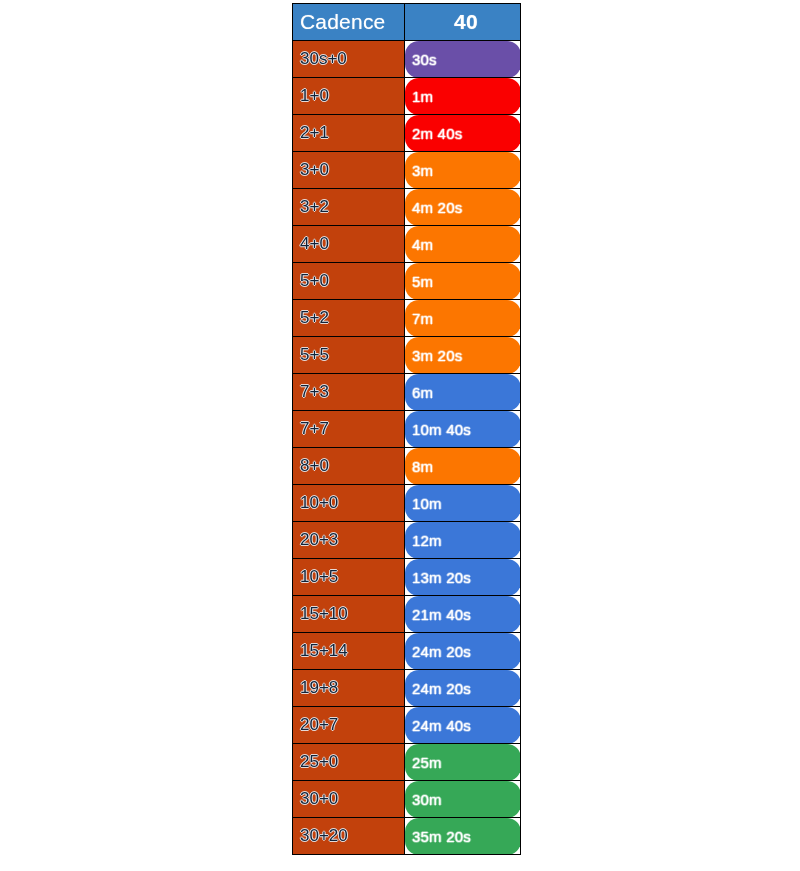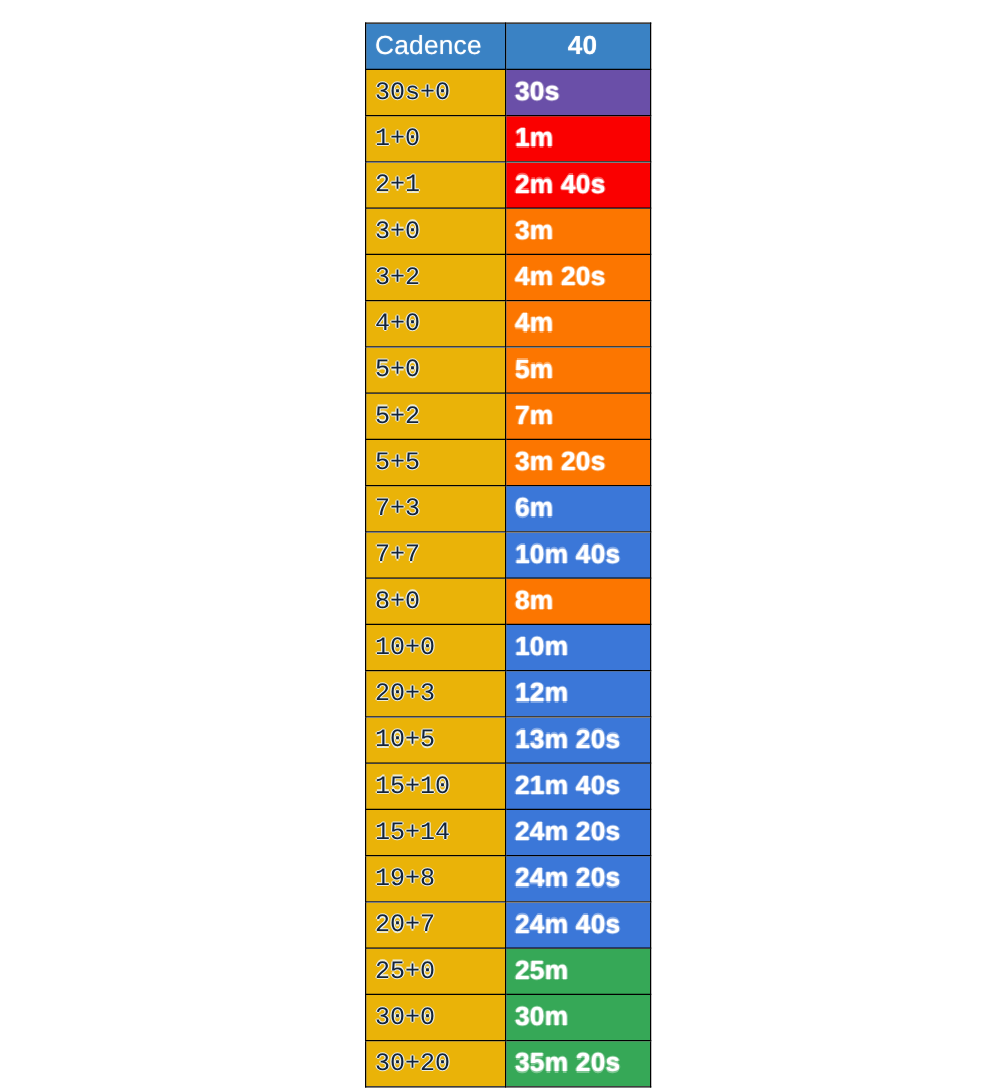--- a/index.html
+++ b/index.html
@@ -12,21 +12,21 @@
     overflow: hidden;
   }
   body {
     font-family: "Liberation Sans", sans-serif;
     position: relative;
   }
 
   #table-wrap {
     position: absolute;
     left: 292px;
-    top: 18px;
+    top: 3px;
     width: 228px;
   }
 
   table.cadence-table {
     border-collapse: collapse;
     table-layout: fixed;
     width: 228px;
   }
 
   table.cadence-table col.col-cadence { width: 112px; }
@@ -53,43 +53,43 @@
     text-shadow: 0 0 1px rgba(255,255,255,0.55);
   }
   th.hdr-value {
     text-align: center;
     font-weight: 700;
     padding-left: 0;
   }
 
   
   td.cadence-cell {
-    background: #eab308;
+    background: #c2410c;
     color: #132338;
-    font-size: 20px;
+    font-size: 17px;
     font-weight: 400;
     text-shadow:
       1px 0 0 rgba(235,245,252,0.85),
      -1px 0 0 rgba(235,245,252,0.85),
       0 1px 0 rgba(235,245,252,0.85),
       0 -1px 0 rgba(235,245,252,0.85);
-    font-family: Liberation Mono, monospace;
   }
 
   
   td.value-cell {
     color: #ffffff;
-    font-size: 21px;
-    font-weight: 700;
+    font-size: 15px;
+    font-weight: 400;
     letter-spacing: 0.2px;
     text-shadow:
       1px 0 0 rgba(255,255,255,0.35),
      -1px 0 0 rgba(255,255,255,0.35),
       0 1px 0 rgba(255,255,255,0.35),
       0 -1px 0 rgba(255,255,255,0.35);
+    border-radius: 14px;
   }
 
   td.value-cell.fill-purple { background: #6a4fa8; }
   td.value-cell.fill-red    { background: #fa0000; }
   td.value-cell.fill-orange { background: #fc7600; }
   td.value-cell.fill-blue   { background: #3b77d8; }
   td.value-cell.fill-green  { background: #36a857; }
 </style>
 </head>
 <body>

